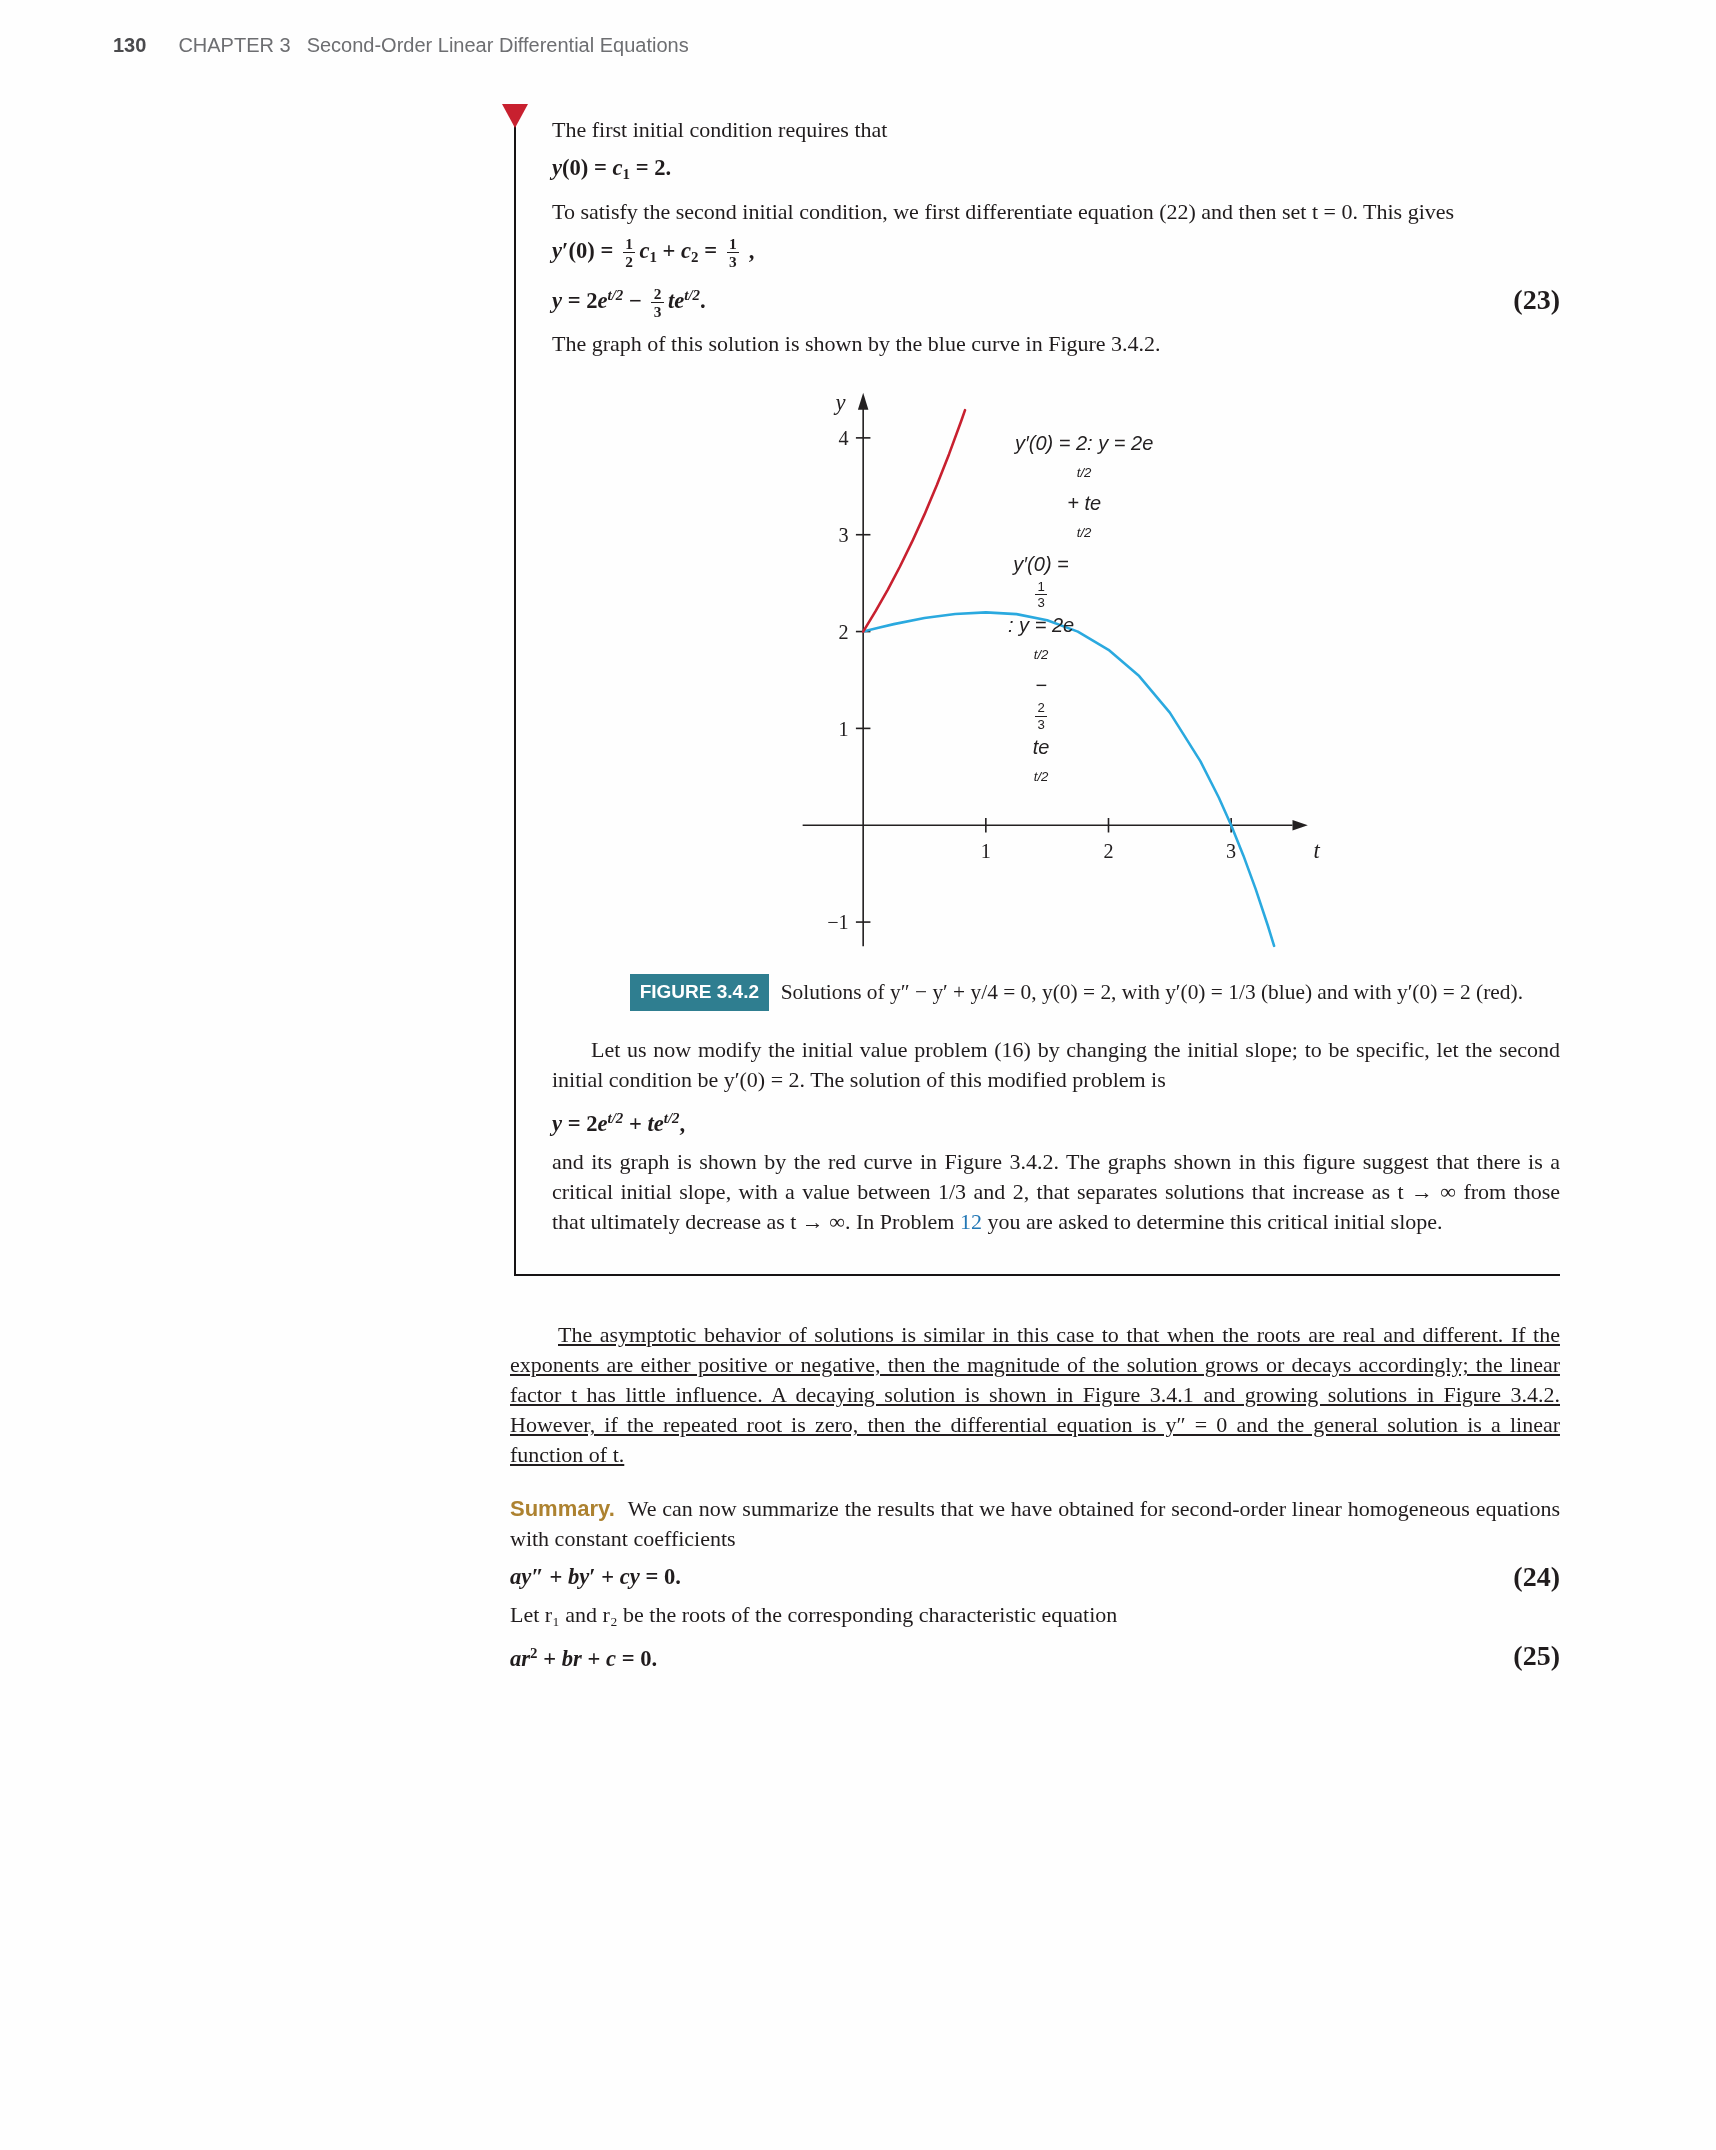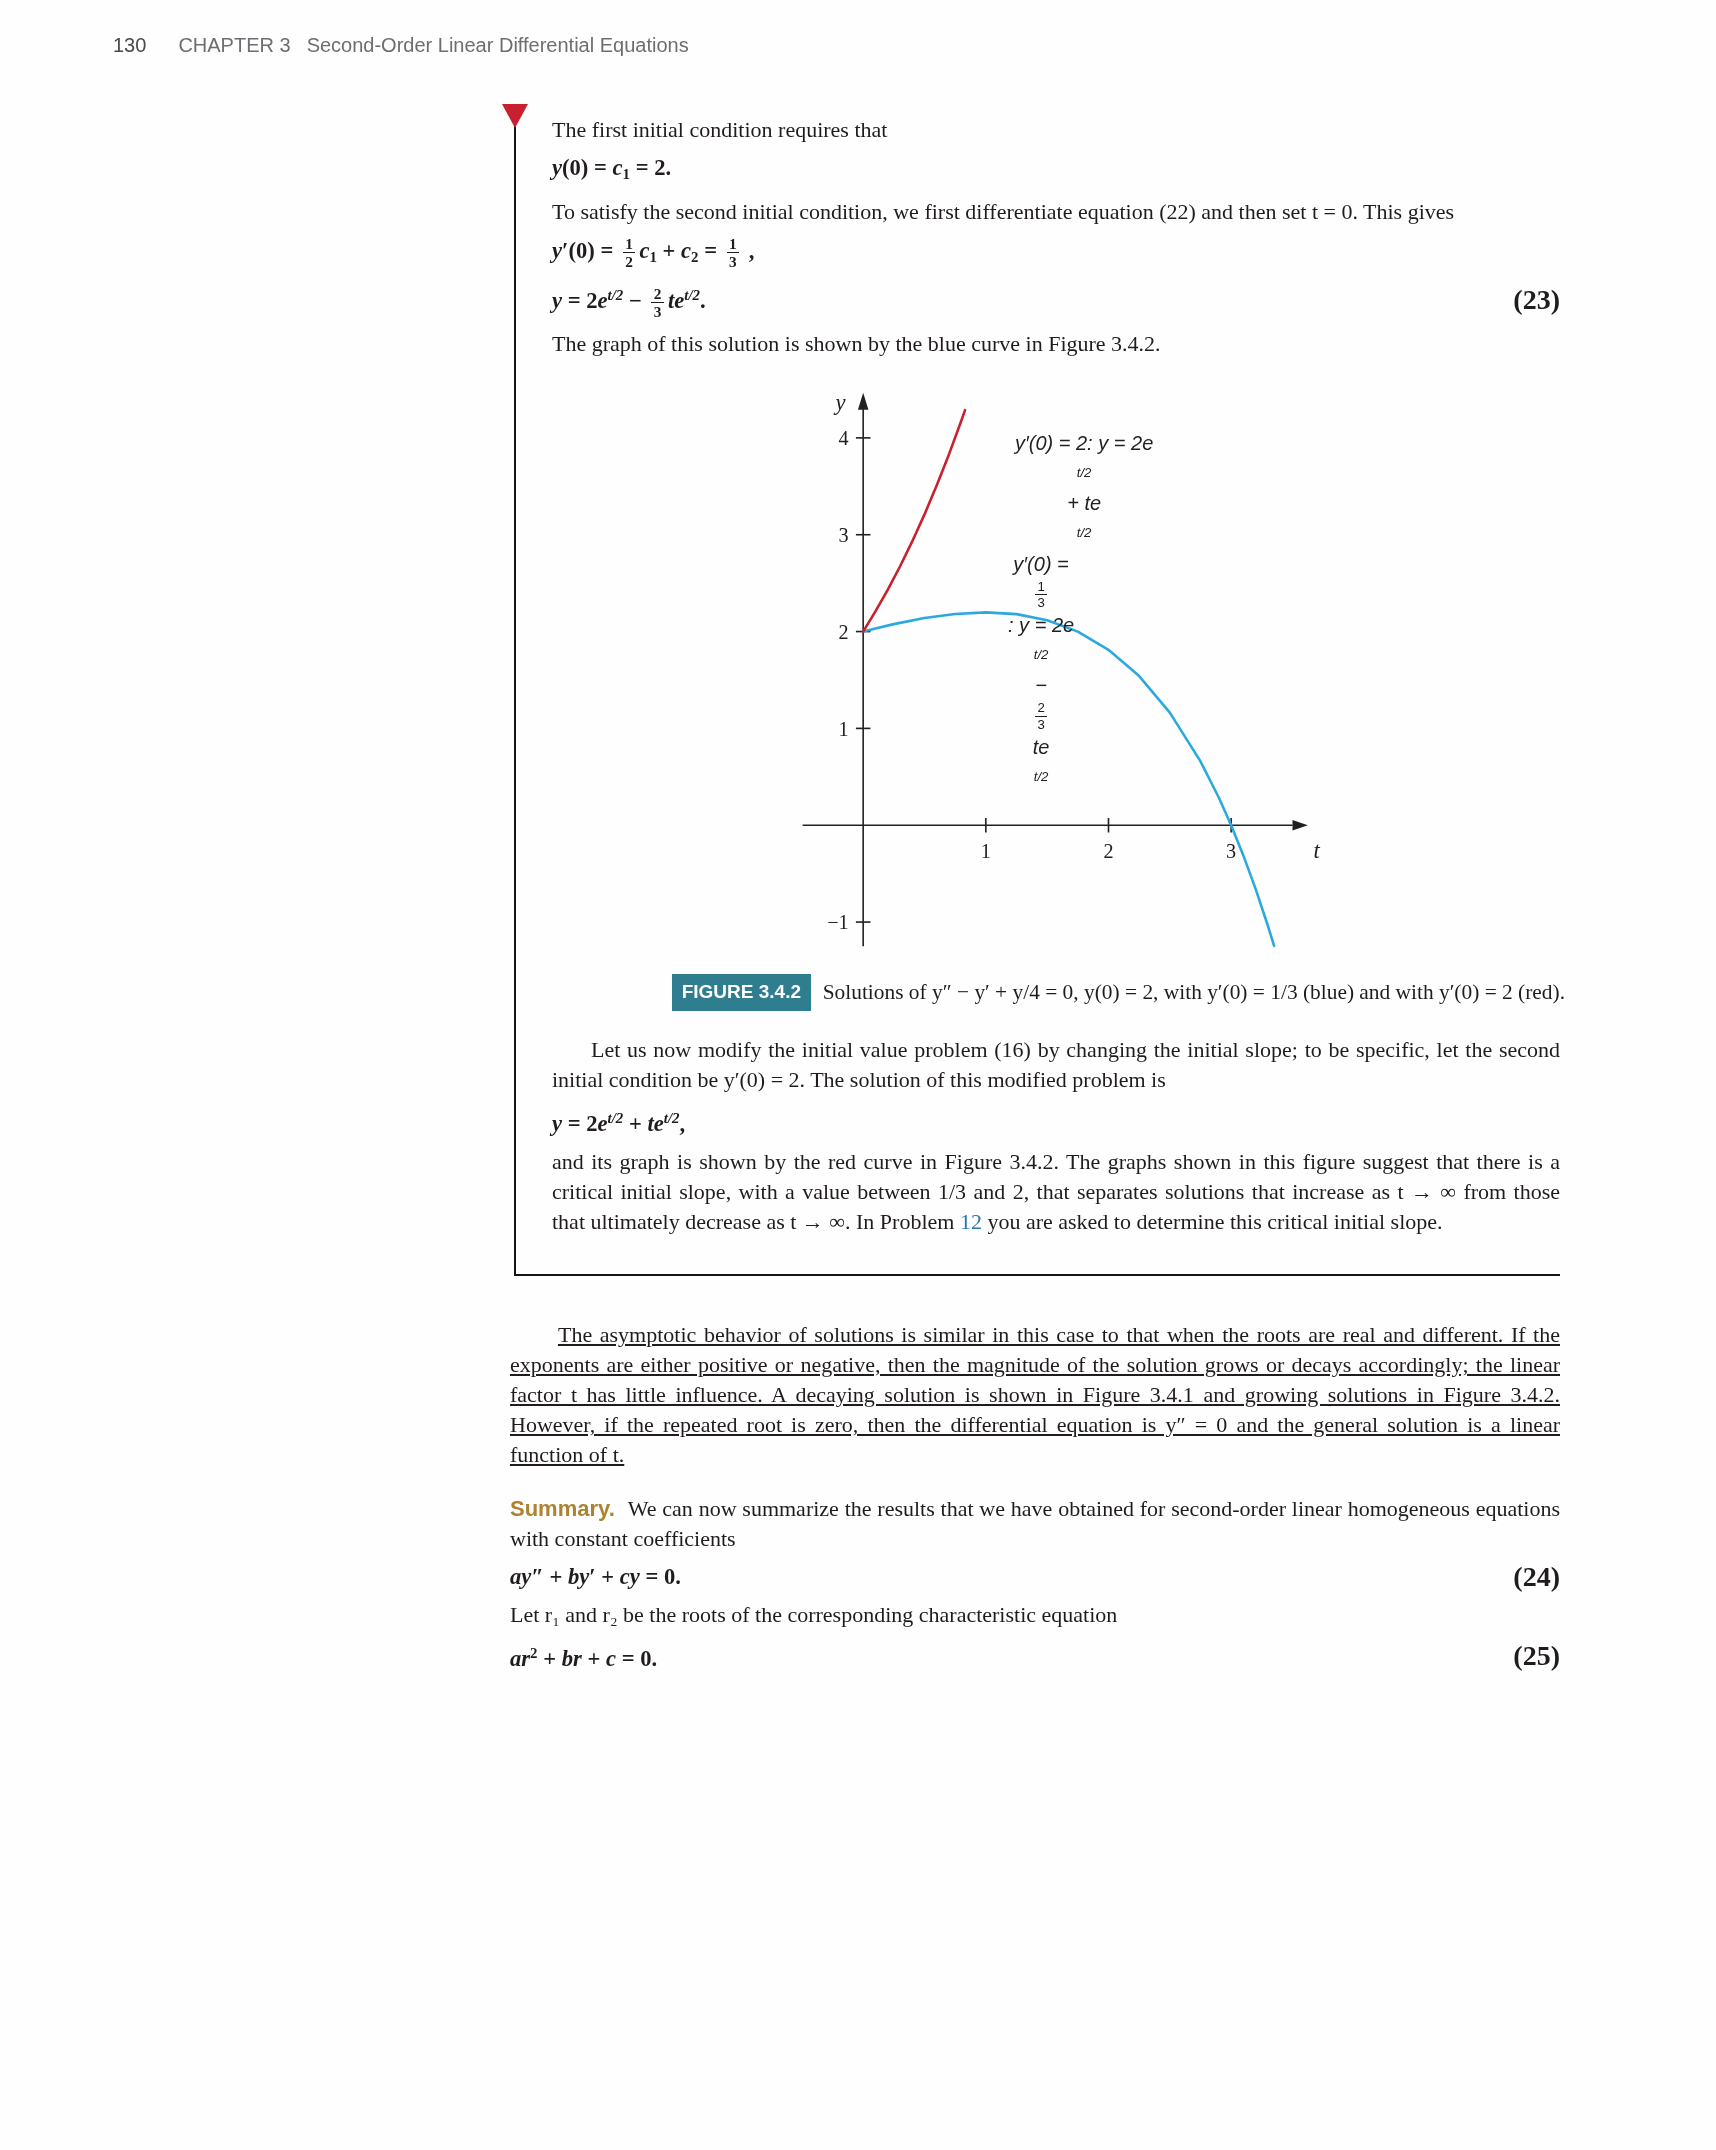--- a/index.html
+++ b/index.html
@@ -2,21 +2,21 @@
 <html style="font-size:13px"><head>
 <meta charset="utf-8">
 <style>
   html,body{margin:0;padding:0;background:#ffffff;}
   .page{position:relative;width:1717px;height:2151px;background:#fefefe;overflow:hidden;
         font-family:"Liberation Serif","DejaVu Serif",serif;color:#201c1d;}
 
   
   .running-head{position:absolute;top:34px;left:113px;font-family:"Liberation Sans","DejaVu Sans",sans-serif;
                 font-size:20px;color:#6d6e71;}
-  .running-head .page-num{font-weight:normal;color:#4a4a4d;margin-right:32px;}
+  .running-head .page-num{font-weight:bold;color:#4a4a4d;margin-right:32px;}
   .running-head .chapter-label{margin-right:16px;}
 
   
   .content{position:absolute;left:510px;top:107px;width:1050px;font-size:22px;line-height:30px;}
 
   p{margin:0 0 8px 0;text-align:justify;}
   .indent-sm{text-indent:39px;}
   .indent-md{text-indent:48px;}
 
   
@@ -45,21 +45,21 @@
   .fig-label{position:absolute;white-space:nowrap;display:flex;align-items:center;
              font-family:"Liberation Sans","DejaVu Sans",sans-serif;font-size:20px;font-style:italic;color:#232021;flex-direction:column;}
   .fig-label .frac{font-size:0.66em;}
   .fig-label .tk-supi,.fig-label .tk-sup{font-size:0.66em;}
   .lbl-red{left:219px;top:45px;}
   .lbl-blue{left:212px;top:166px;}
   .tick-text{font-family:"Liberation Serif","DejaVu Serif",serif;font-size:25px;fill:#232021;}
   .axis-letter{font-family:"Liberation Serif","DejaVu Serif",serif;font-size:28px;font-style:italic;fill:#232021;}
 
   
-  .caption{margin:16px 0 0 104px;width:909px;font-size:21.4px;line-height:30px;text-align:right;}
+  .caption{margin:16px 0 0 70px;width:909px;font-size:21.4px;line-height:30px;text-align:center;}
   .badge{display:inline-block;background:#2f7e90;color:#ffffff;
          font-family:"Liberation Sans","DejaVu Sans",sans-serif;font-weight:bold;font-size:19px;
          padding:2.4px 9.7px 4px 9.7px;margin-right:12px;position:relative;top:-1.6px;}
 
   
   .mp1{margin-top:44px;text-decoration:underline;}
   .summary-para{margin-top:24px;}
   .summary-label{font-family:"Liberation Sans","DejaVu Sans",sans-serif;font-weight:bold;color:#ad8230;margin-right:13px;}
   .link{color:#2277b5;cursor:pointer;}
 </style>

